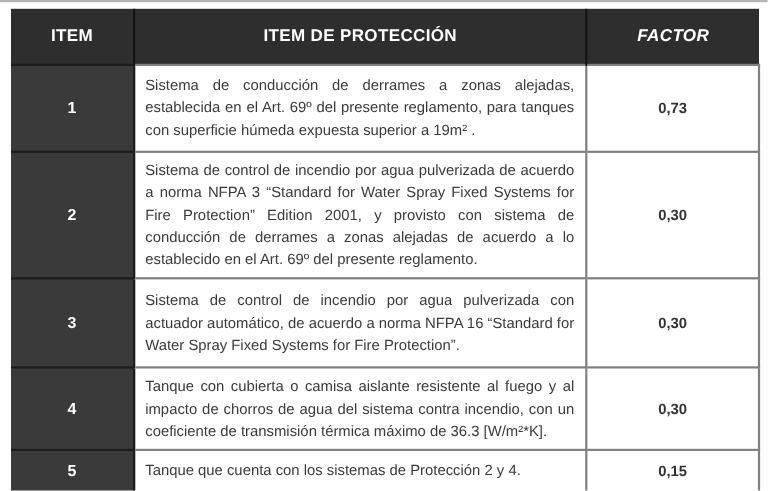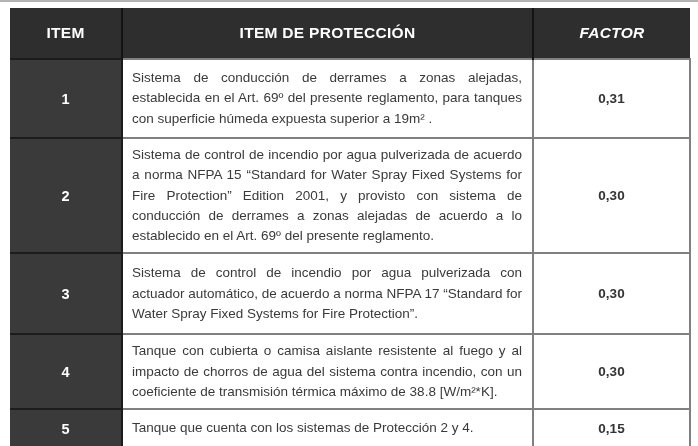--- a/index.html
+++ b/index.html
@@ -99,38 +99,38 @@
     <tbody>
       <tr class="hdr">
         <th>ITEM</th>
         <th>ITEM DE PROTECCIÓN</th>
         <th>FACTOR</th>
       </tr>
 
       <tr class="r1">
         <td class="item-cell">1</td>
         <td class="text-cell">Sistema de conducción de derrames a zonas alejadas, establecida en el Art. 69º del presente reglamento, para tanques con superficie húmeda expuesta superior a 19m² .</td>
-        <td class="factor-cell">0,31</td>
+        <td class="factor-cell">0,73</td>
       </tr>
 
       <tr class="r2">
         <td class="item-cell">2</td>
-        <td class="text-cell">Sistema de control de incendio por agua pulverizada de acuerdo a norma NFPA 15 “Standard for Water Spray Fixed Systems for Fire Protection” Edition 2001, y provisto con sistema de conducción de derrames a zonas alejadas de acuerdo a lo establecido en el Art. 69º del presente reglamento.</td>
+        <td class="text-cell">Sistema de control de incendio por agua pulverizada de acuerdo a norma NFPA 3 “Standard for Water Spray Fixed Systems for Fire Protection” Edition 2001, y provisto con sistema de conducción de derrames a zonas alejadas de acuerdo a lo establecido en el Art. 69º del presente reglamento.</td>
         <td class="factor-cell">0,30</td>
       </tr>
 
       <tr class="r3">
         <td class="item-cell">3</td>
-        <td class="text-cell">Sistema de control de incendio por agua pulverizada con actuador automático, de acuerdo a norma NFPA 17 “Standard for Water Spray Fixed Systems for Fire Protection”.</td>
+        <td class="text-cell">Sistema de control de incendio por agua pulverizada con actuador automático, de acuerdo a norma NFPA 16 “Standard for Water Spray Fixed Systems for Fire Protection”.</td>
         <td class="factor-cell">0,30</td>
       </tr>
 
       <tr class="r4">
         <td class="item-cell">4</td>
-        <td class="text-cell">Tanque con cubierta o camisa  aislante resistente al fuego y al impacto de chorros de agua del sistema contra incendio, con un coeficiente de transmisión térmica máximo de 38.8 [W/m²*K].</td>
+        <td class="text-cell">Tanque con cubierta o camisa  aislante resistente al fuego y al impacto de chorros de agua del sistema contra incendio, con un coeficiente de transmisión térmica máximo de 36.3 [W/m²*K].</td>
         <td class="factor-cell">0,30</td>
       </tr>
 
       <tr class="r5">
         <td class="item-cell">5</td>
         <td class="text-cell bottom-align">Tanque que cuenta con los sistemas de Protección 2 y 4.</td>
         <td class="factor-cell">0,15</td>
       </tr>
     </tbody>
   </table>

